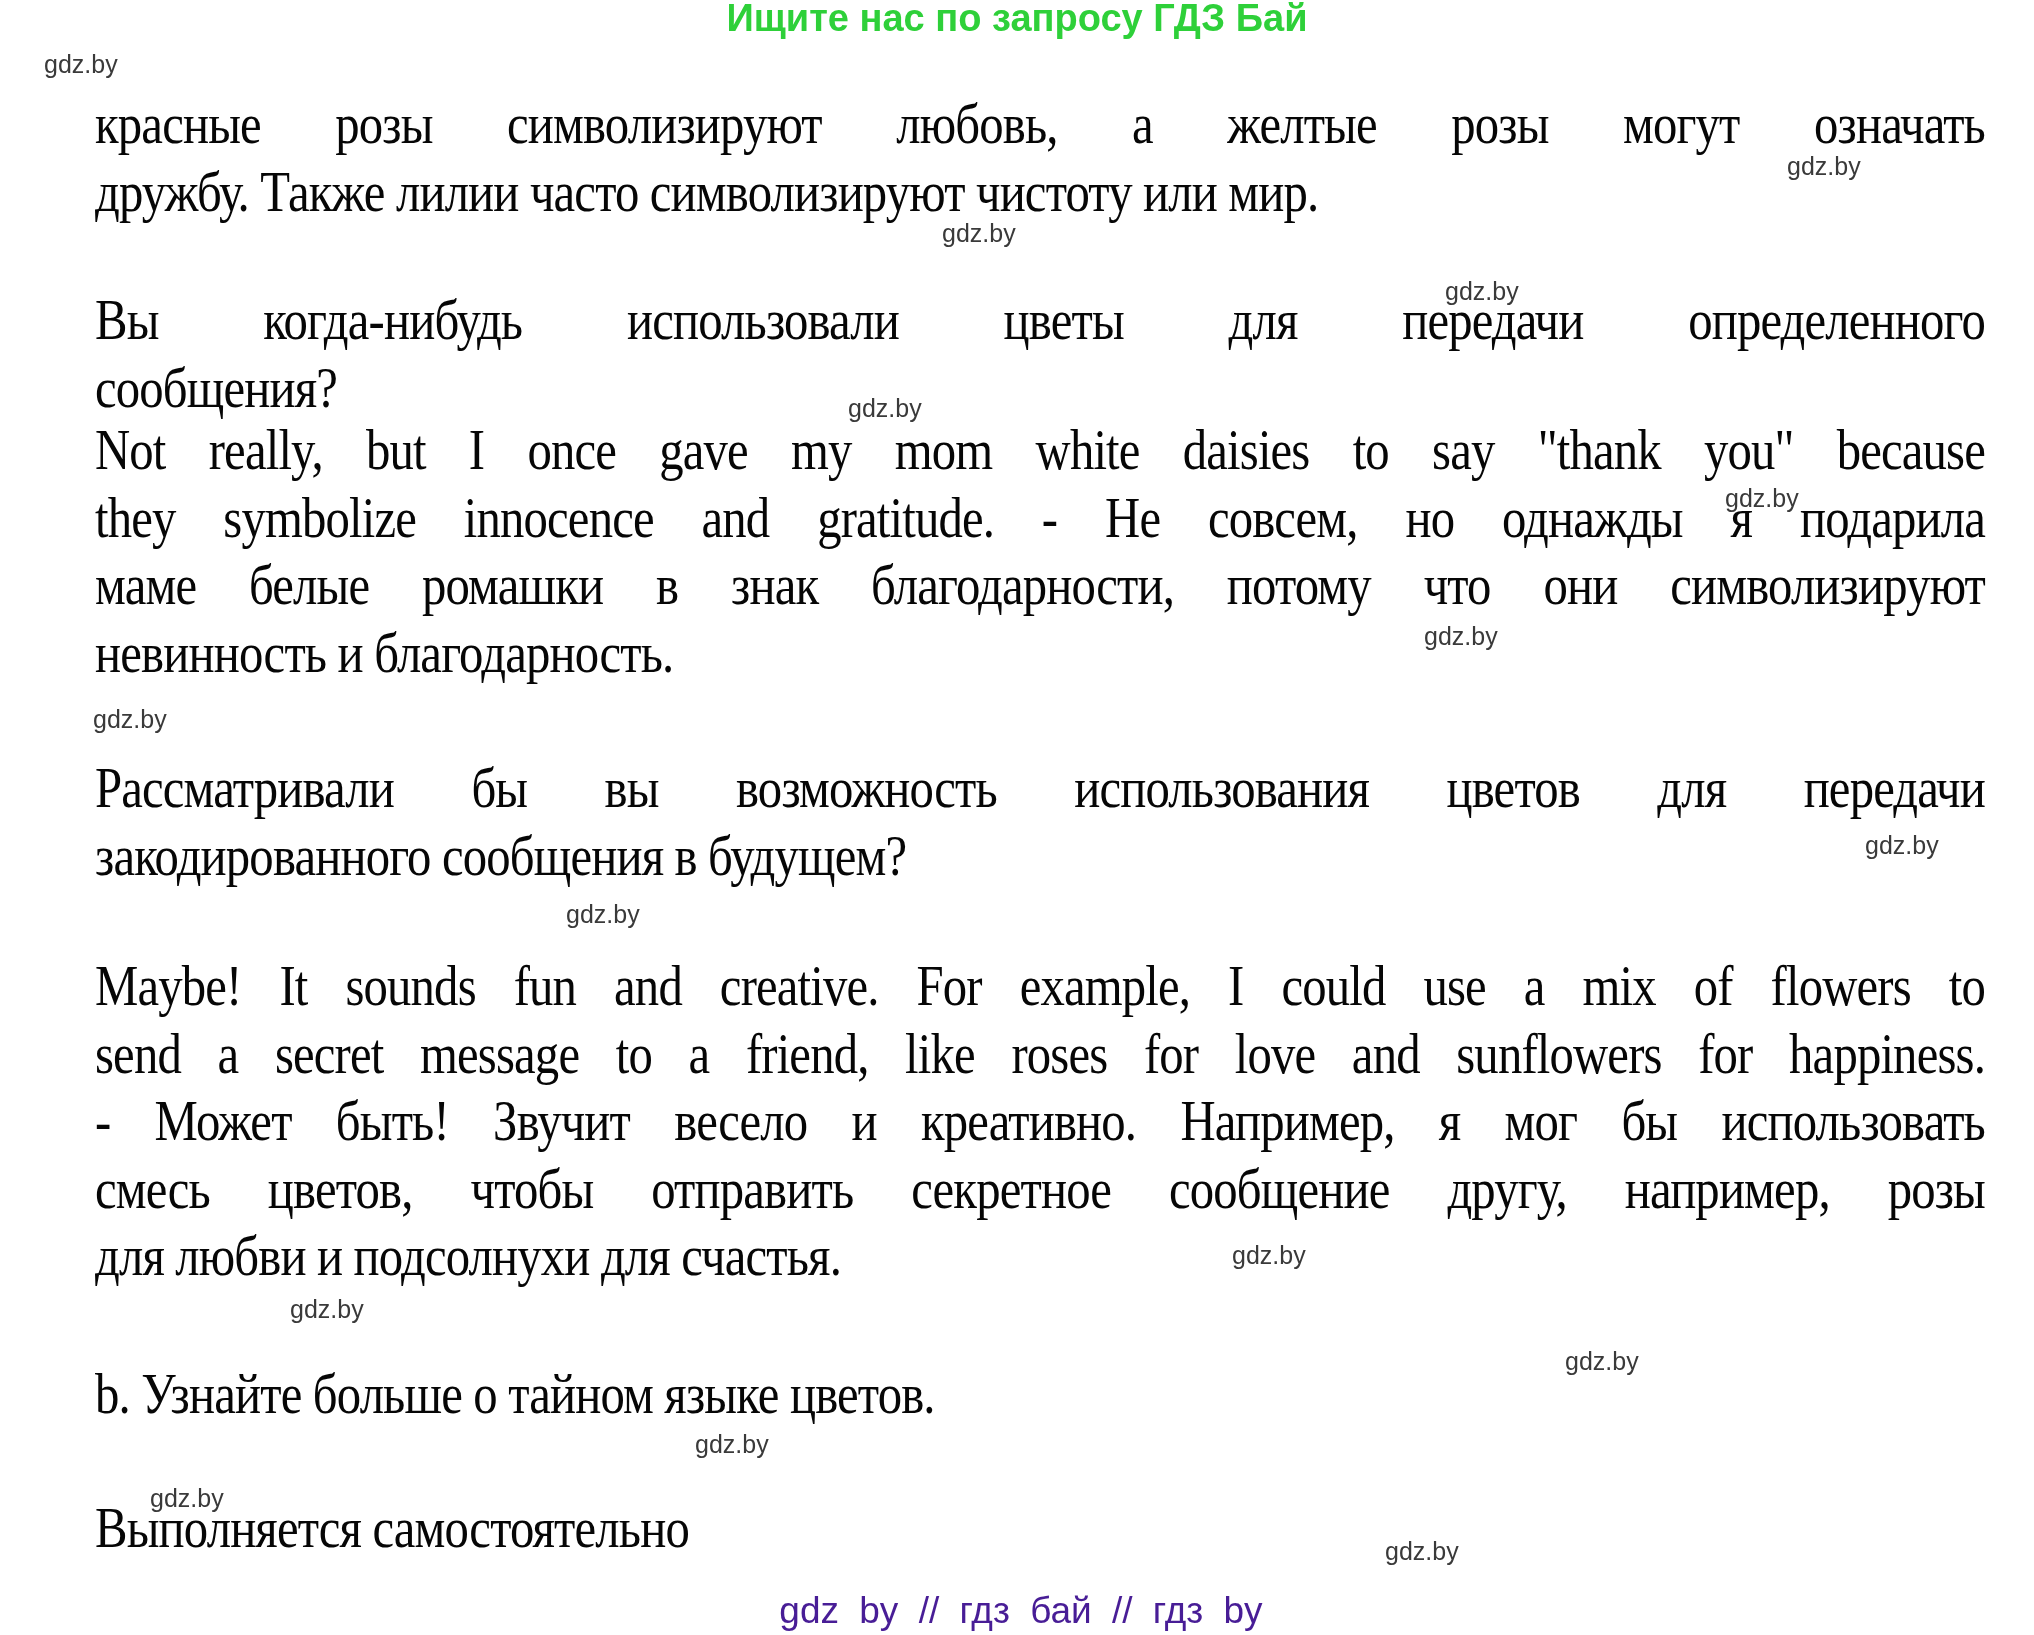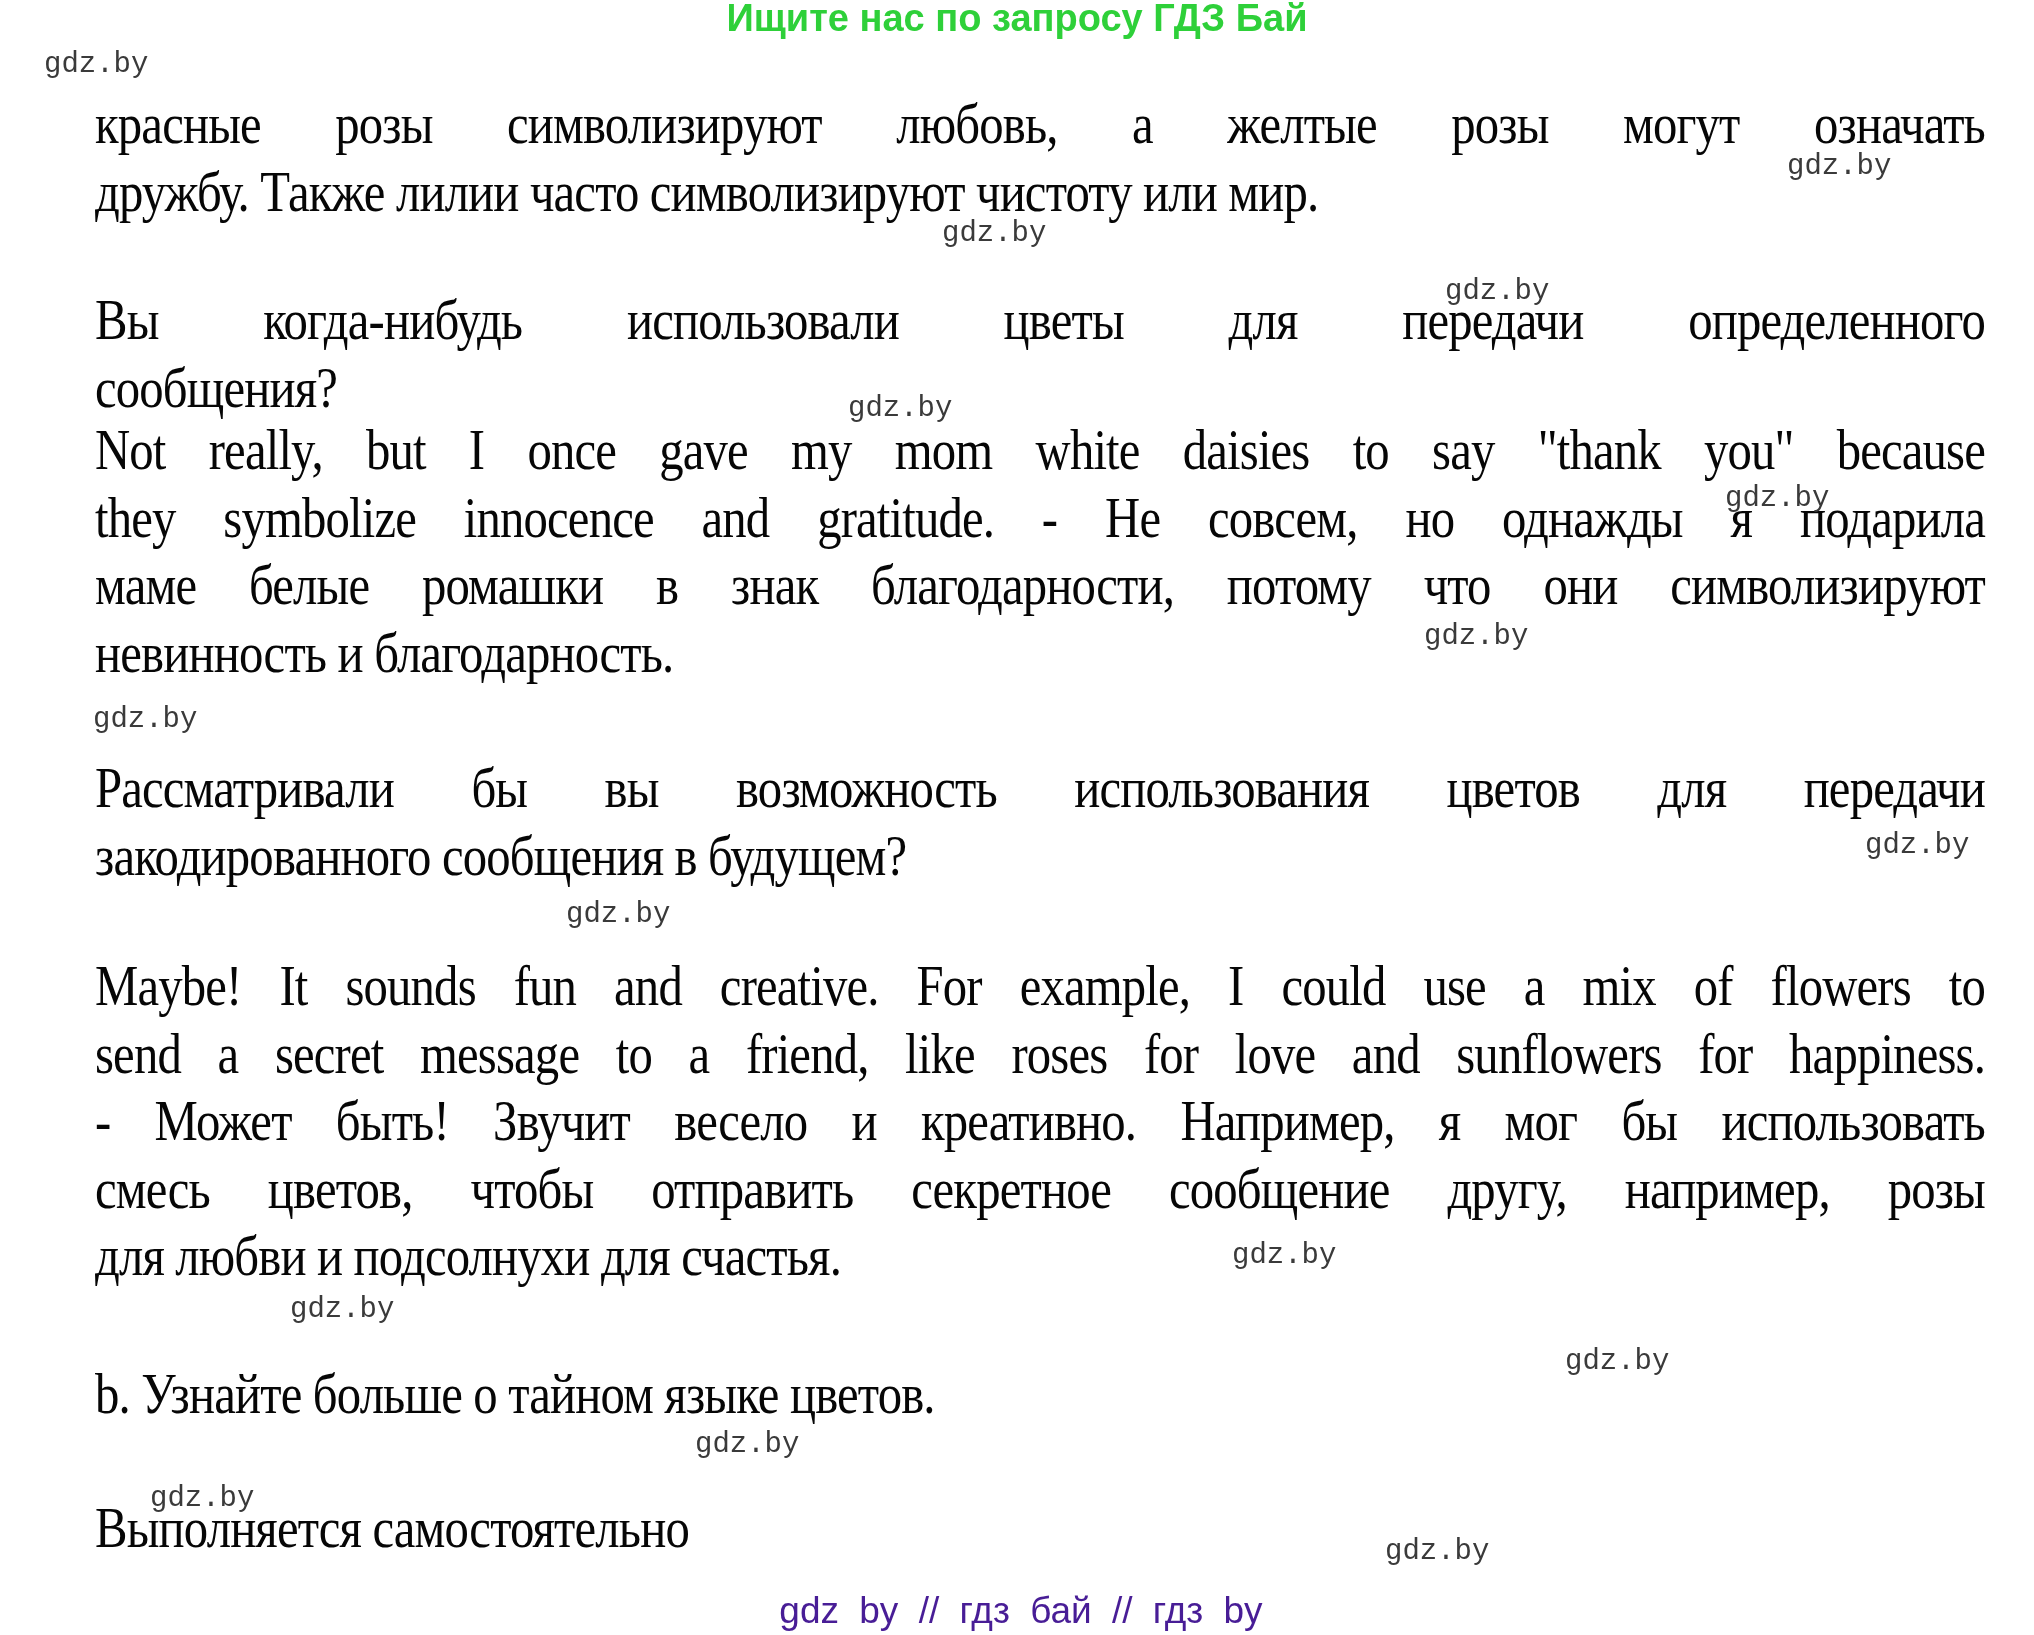--- a/index.html
+++ b/index.html
@@ -34,22 +34,22 @@
   .b1{top:90px;}
   .b2{top:286px;}
   .b3{top:416px;}
   .b4{top:754px;}
   .b5{top:952px;}
   .b6{top:1360px;}
   .b7{top:1494px;}
   
   .wm{
     position:absolute;
-    font-family:Liberation Mono, monospace;
-    font-size:29px;line-height:29px;
+    font-family:Liberation Sans, sans-serif;
+    font-size:25px;line-height:29px;
     color:#3a3a3a;
     white-space:nowrap;
     text-align:center;
   }
   
   .footer{
     position:absolute;top:1590px;left:4px;width:2034px;
     text-align:center;
     font-family:"Liberation Sans", sans-serif;
     font-size:37px;

